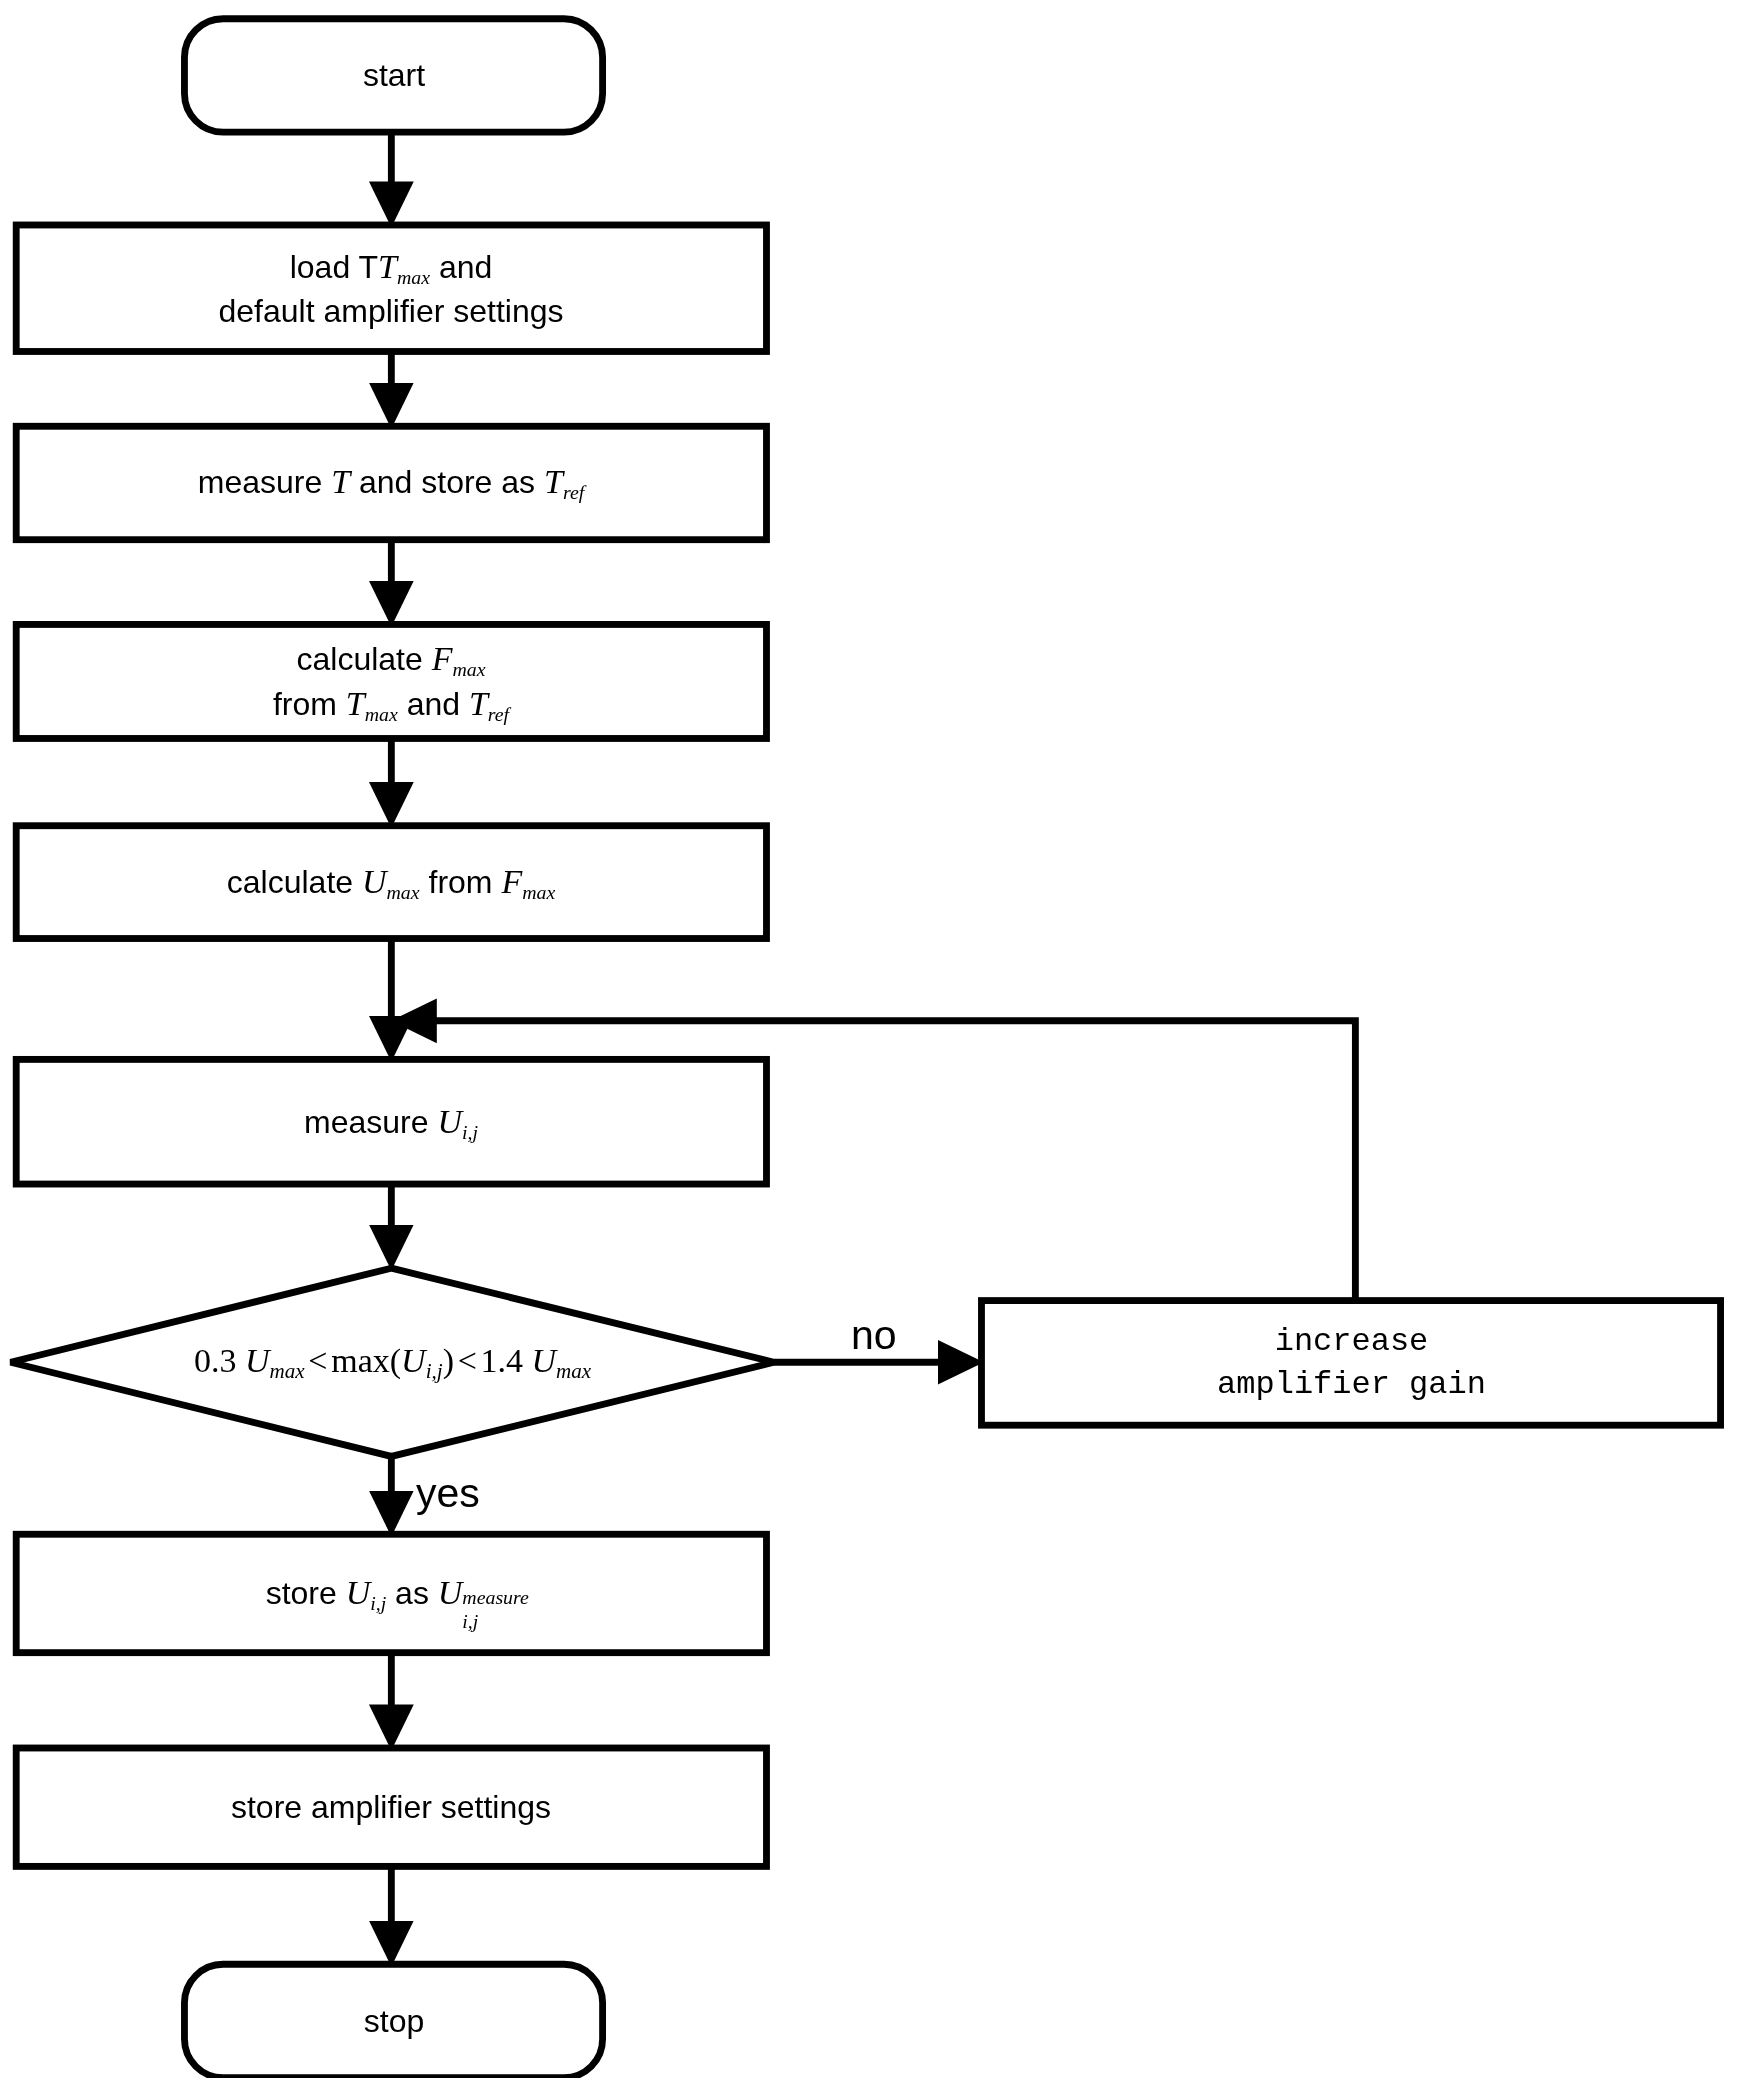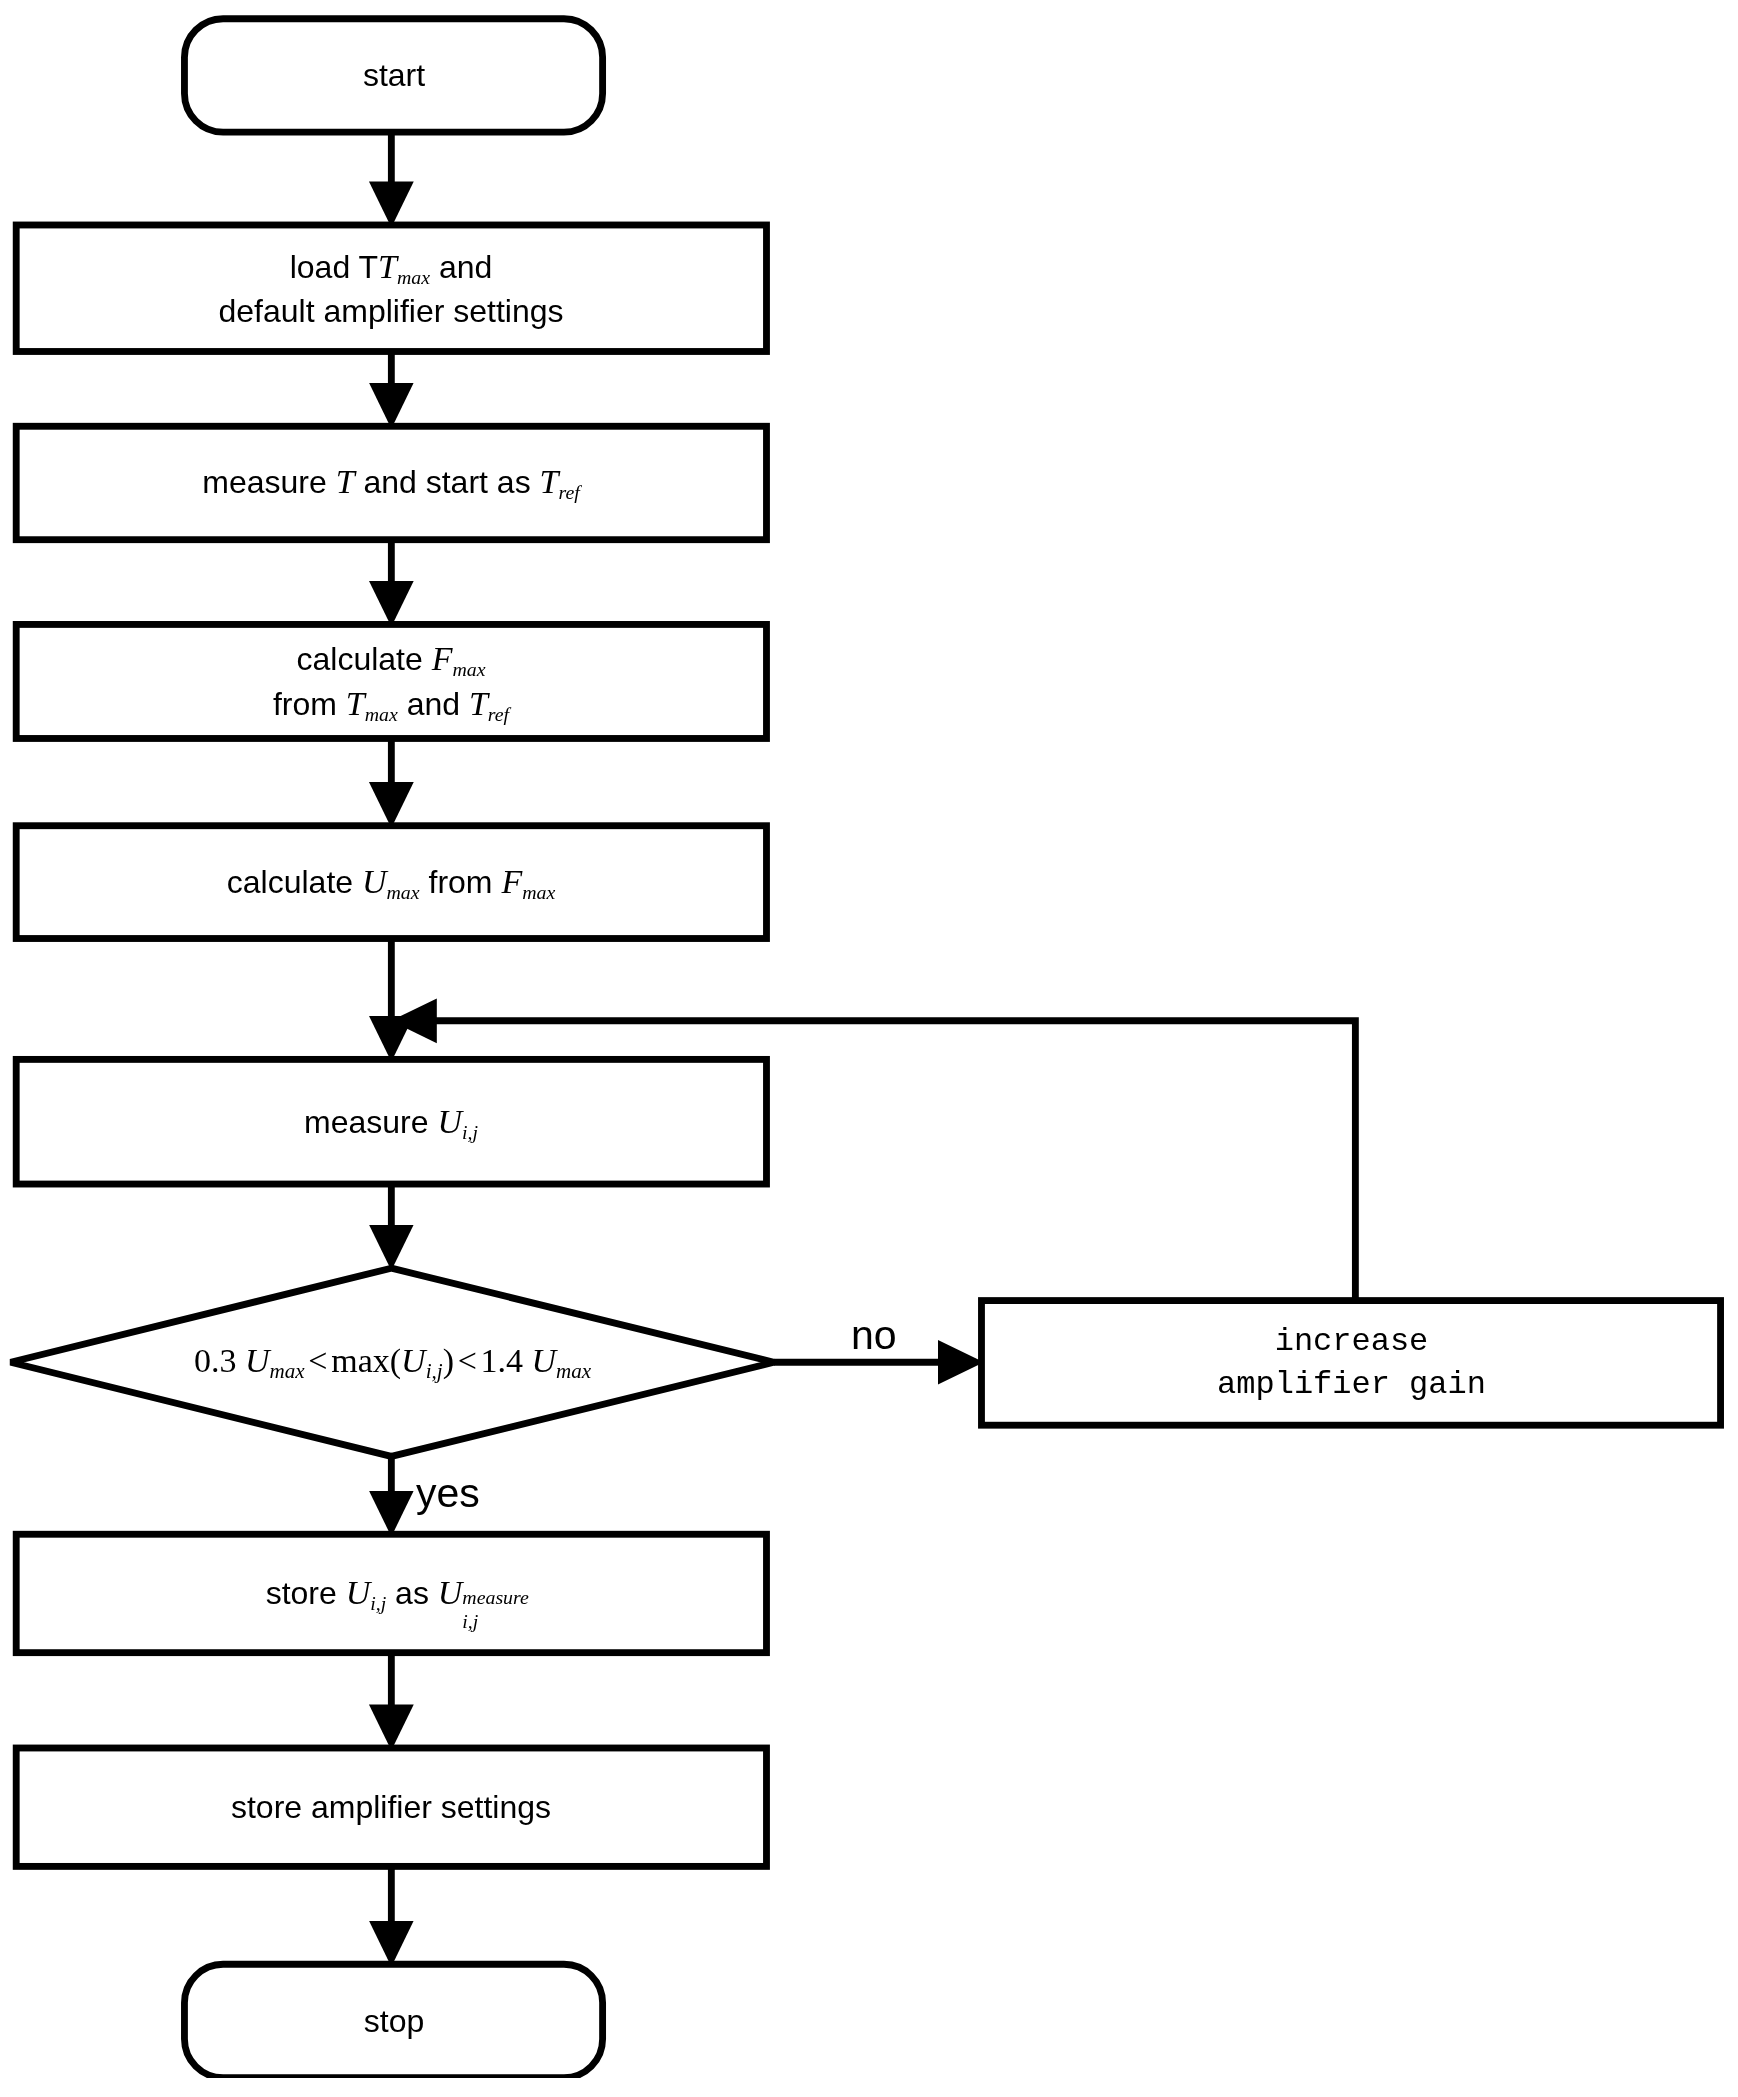--- a/index.html
+++ b/index.html
@@ -107,21 +107,21 @@
   </div>
 
   <div class="node-label" style="left:16px; top:225px; width:750px; height:127px;">
     <span class="lines">
       <span class="ln t"><span>load T</span><span class="mathvar">T</span><sub class="sb">max</sub><span> and</span></span>
       <span class="ln t">default amplifier settings</span>
     </span>
   </div>
 
   <div class="node-label" style="left:16px; top:426px; width:750px; height:113px;">
-    <span class="t"><span>measure </span><span class="mathvar">T</span><span> and start as </span><span class="mathvar">T</span><sub class="sb">ref</sub></span>
+    <span class="t"><span>measure </span><span class="mathvar">T</span><span> and store as </span><span class="mathvar">T</span><sub class="sb">ref</sub></span>
   </div>
 
   <div class="node-label" style="left:16px; top:625px; width:750px; height:114px;">
     <span class="lines">
       <span class="ln t"><span>calculate </span><span class="mathvar">F</span><sub class="sb">max</sub></span>
       <span class="ln t"><span>from </span><span class="mathvar">T</span><sub class="sb">max</sub><span> and </span><span class="mathvar">T</span><sub class="sb">ref</sub></span>
     </span>
   </div>
 
   <div class="node-label" style="left:16px; top:826px; width:750px; height:113px;">

